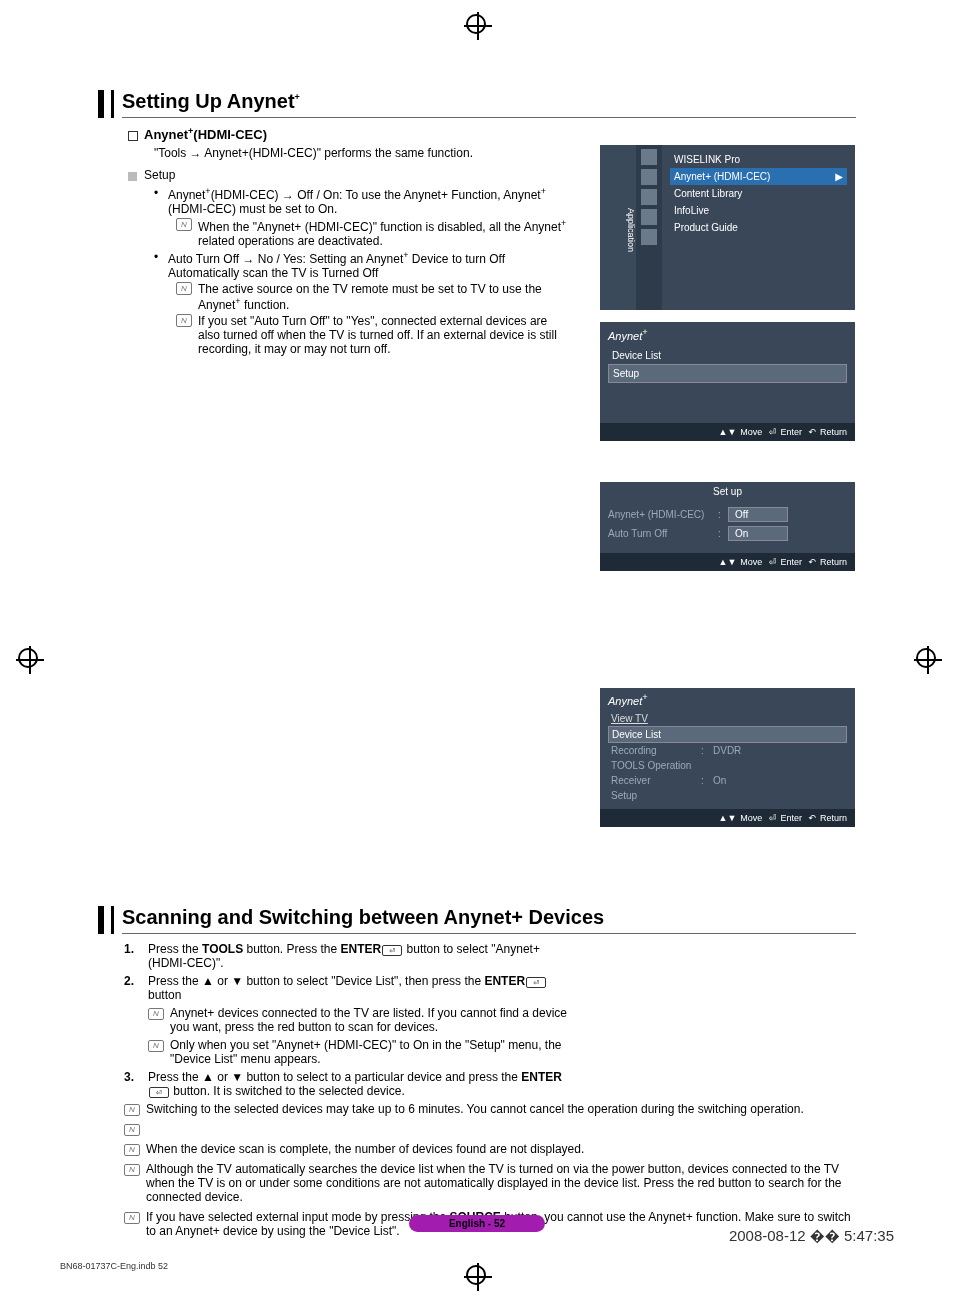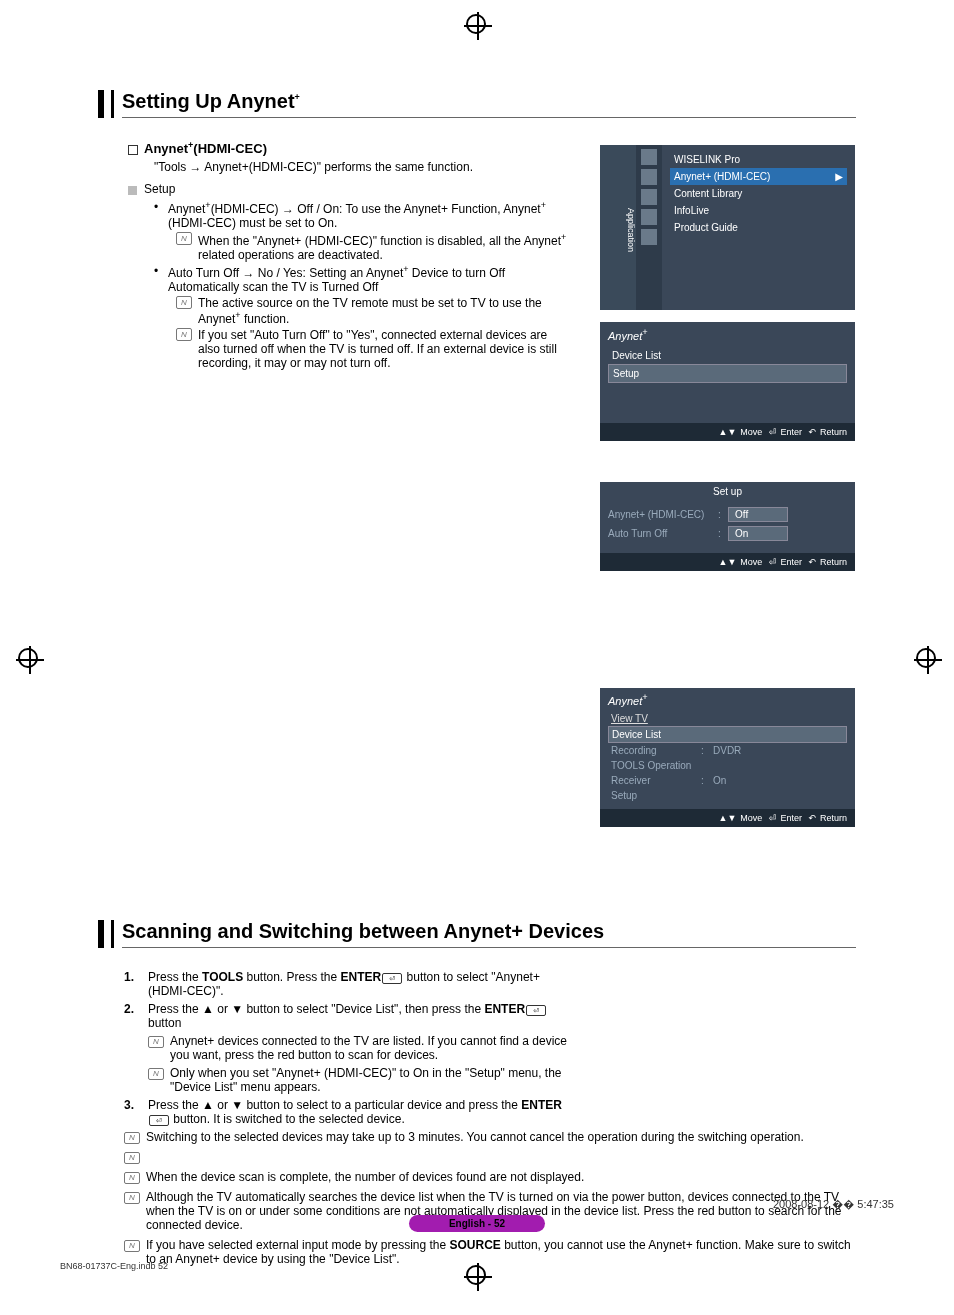--- a/index.html
+++ b/index.html
@@ -1,18 +1,18 @@
 <!DOCTYPE html>
 <html><head>
 <meta charset="utf-8">
 <style>
   * { box-sizing: border-box; margin: 0; padding: 0; }
   body { width: 954px; height: 1315px; background: #fff; font-family: Arial, Helvetica, sans-serif; color: #000; position: relative; font-size: 12px; }
   .page { position: absolute; left: 98px; top: 90px; width: 758px; }
-  .section-head { border-left: 6px solid #000; padding-left: 18px; margin-bottom: 22px; position:relative; }
+  .section-head { border-left: 6px solid #000; padding-left: 18px; margin-bottom: 8px; position:relative; }
   .section-head::before { content:""; position:absolute; left:7px; top:0; bottom:0; width:3px; background:#000; }
   .section-head h1 { font-size: 20px; font-weight: bold; border-bottom: 1px solid #666; padding-bottom: 4px; margin-bottom:6px; }
   .sub { margin-left: 30px; }
   .square { display:inline-block; width:10px; height:10px; border:1px solid #333; margin-right:6px; vertical-align:middle; }
   .gray-square { display:inline-block; width:9px; height:9px; background:#bbb; margin-right:7px; vertical-align:middle; }
   .subhead { font-weight:bold; font-size:13px; margin-bottom:4px; }
   .para { margin-left: 56px; font-size:12px; margin-bottom:8px; }
   .setup-lbl { margin-left:56px; font-size:12px; margin-bottom:4px; }
   .bullet { margin-left: 80px; font-size:12px; margin-bottom:2px; display:flex; }
   .bullet .dot { width:14px; flex-shrink:0; }
@@ -68,21 +68,21 @@
   .osd4 .list .r .k { width:90px; }
   .osd4 .list .r .c { width:12px; }
   .osd4 .list .r.plain { color:#ddd;text-decoration:underline; }
   .osd4 .list .r.sel { background:#5a6a7a; border:1px solid #889; color:#fff; }
   .osd4 .foot { background:#1e2a36; padding:4px 8px; text-align:right; font-size:9px; }
 
   .btnicon { display:inline-block; width:20px; height:11px; border:1px solid #333; border-radius:2px; font-size:7px; line-height:9px; text-align:center; vertical-align:middle; margin:0 1px; }
   .page-footer { position:absolute; left:0; top:1215px; width:954px; text-align:center; }
   .pf { display:inline-block; background:#a21caf; border-radius:10px; padding:3px 40px; font-size:10px; font-weight:bold; }
   .doc-foot-left { position:absolute; left:60px; top:1261px; font-size:9px; color:#333; }
-  .doc-foot-right { position:absolute; right:60px; top:1196px; font-size:11px; color:#333;margin-left:47px; }
+  .doc-foot-right { position:absolute; right:60px; top:1225px; font-size:15px; color:#333;margin-left:47px; }
   .reg-tl { position:absolute; left:466px; top:14px; width:20px; height:20px; border:2px solid #000; border-radius:50%; }
   .reg-tl::before,.reg-tl::after{content:"";position:absolute;background:#000;}
   .reg-tl::before{left:9px;top:-4px;width:2px;height:28px;}
   .reg-tl::after{top:9px;left:-4px;height:2px;width:28px;}
   .reg-l { position:absolute; left:18px; top:648px; width:20px; height:20px; border:2px solid #000; border-radius:50%; }
   .reg-l::before,.reg-l::after{content:"";position:absolute;background:#000;}
   .reg-l::before{left:9px;top:-4px;width:2px;height:28px;}
   .reg-l::after{top:9px;left:-4px;height:2px;width:28px;}
   .reg-r { position:absolute; right:18px; top:648px; width:20px; height:20px; border:2px solid #000; border-radius:50%; }
   .reg-r::before,.reg-r::after{content:"";position:absolute;background:#000;}
@@ -165,21 +165,21 @@
       <div class="numlist">
         <div class="numitem">
           <div class="n">3.</div>
           <div class="t"><span>Press the ▲ or ▼ button to select to a particular device and press the </span><b>ENTER</b><span class="btnicon">⏎</span><span> button. It is switched to the selected device.</span></div>
         </div>
       </div>
     </div>
 
     <div class="s2note">
       <div class="ic"><span class="noteicon2">N</span></div>
-      <div>Switching to the selected devices may take up to 3 minutes. You cannot cancel the operation during the switching operation.</div>
+      <div>Switching to the selected devices may take up to 6 minutes. You cannot cancel the operation during the switching operation.</div>
     </div>
     <div class="s2note">
       <div class="ic"><span class="noteicon2">N</span></div>
     </div>
     <div class="s2note">
       <div class="ic"><span class="noteicon2">N</span></div>
       <div>When the device scan is complete, the number of devices found are not displayed.</div>
     </div>
     <div class="s2note">
       <div class="ic"><span class="noteicon2">N</span></div>

